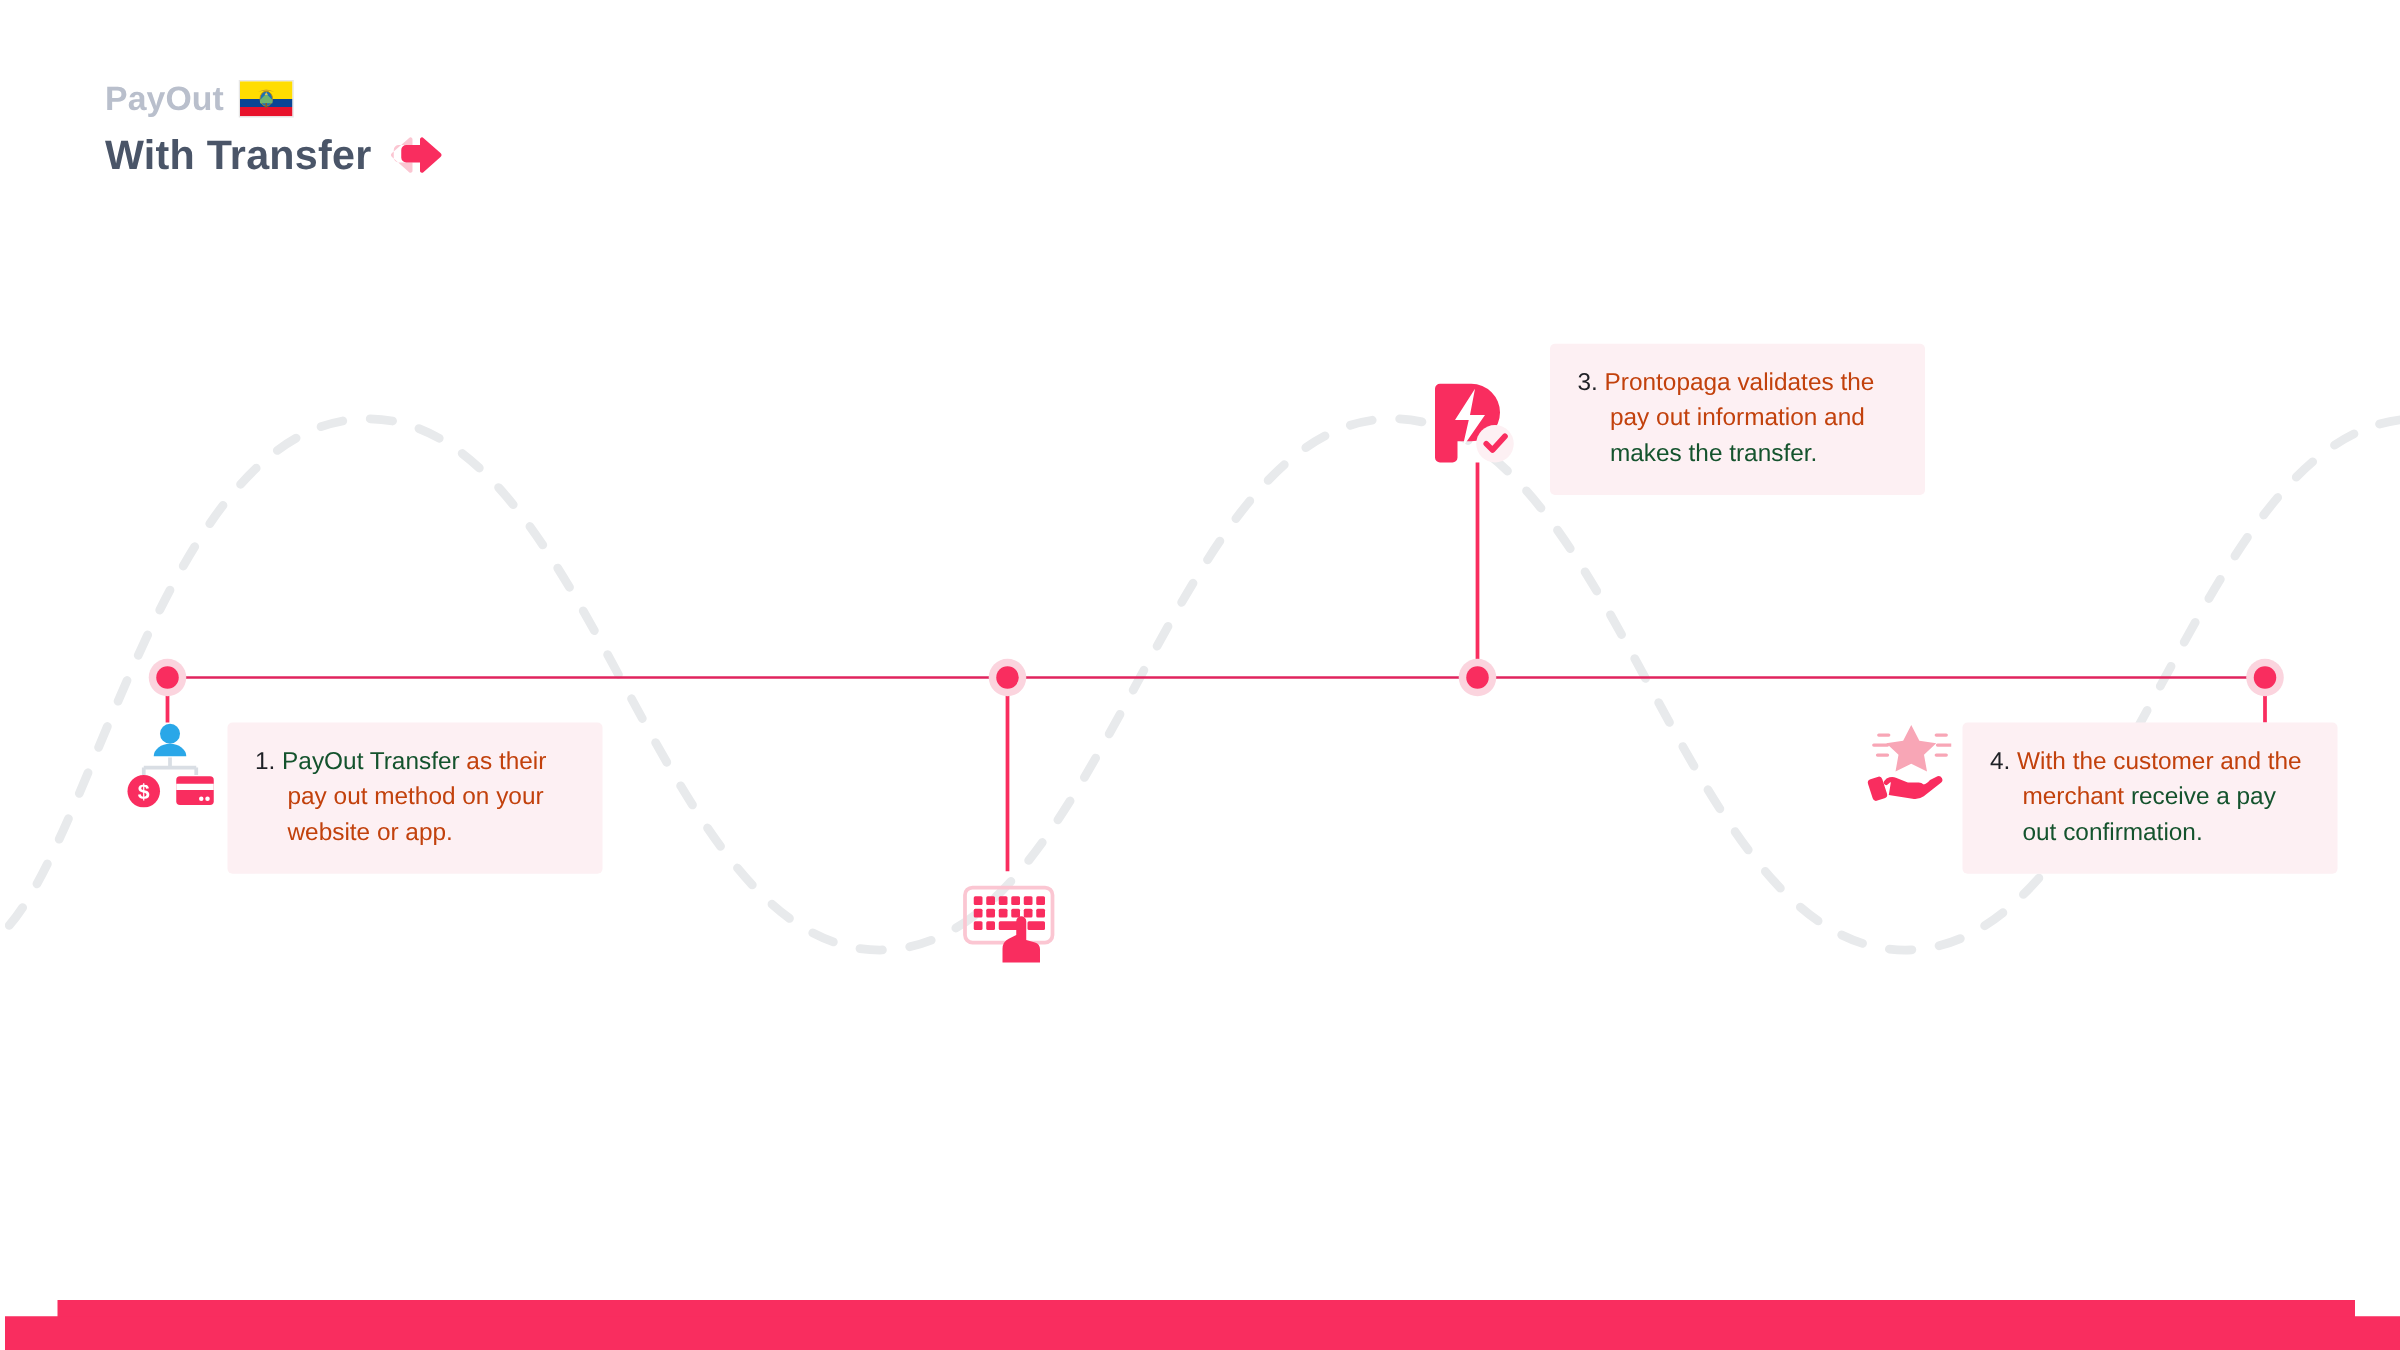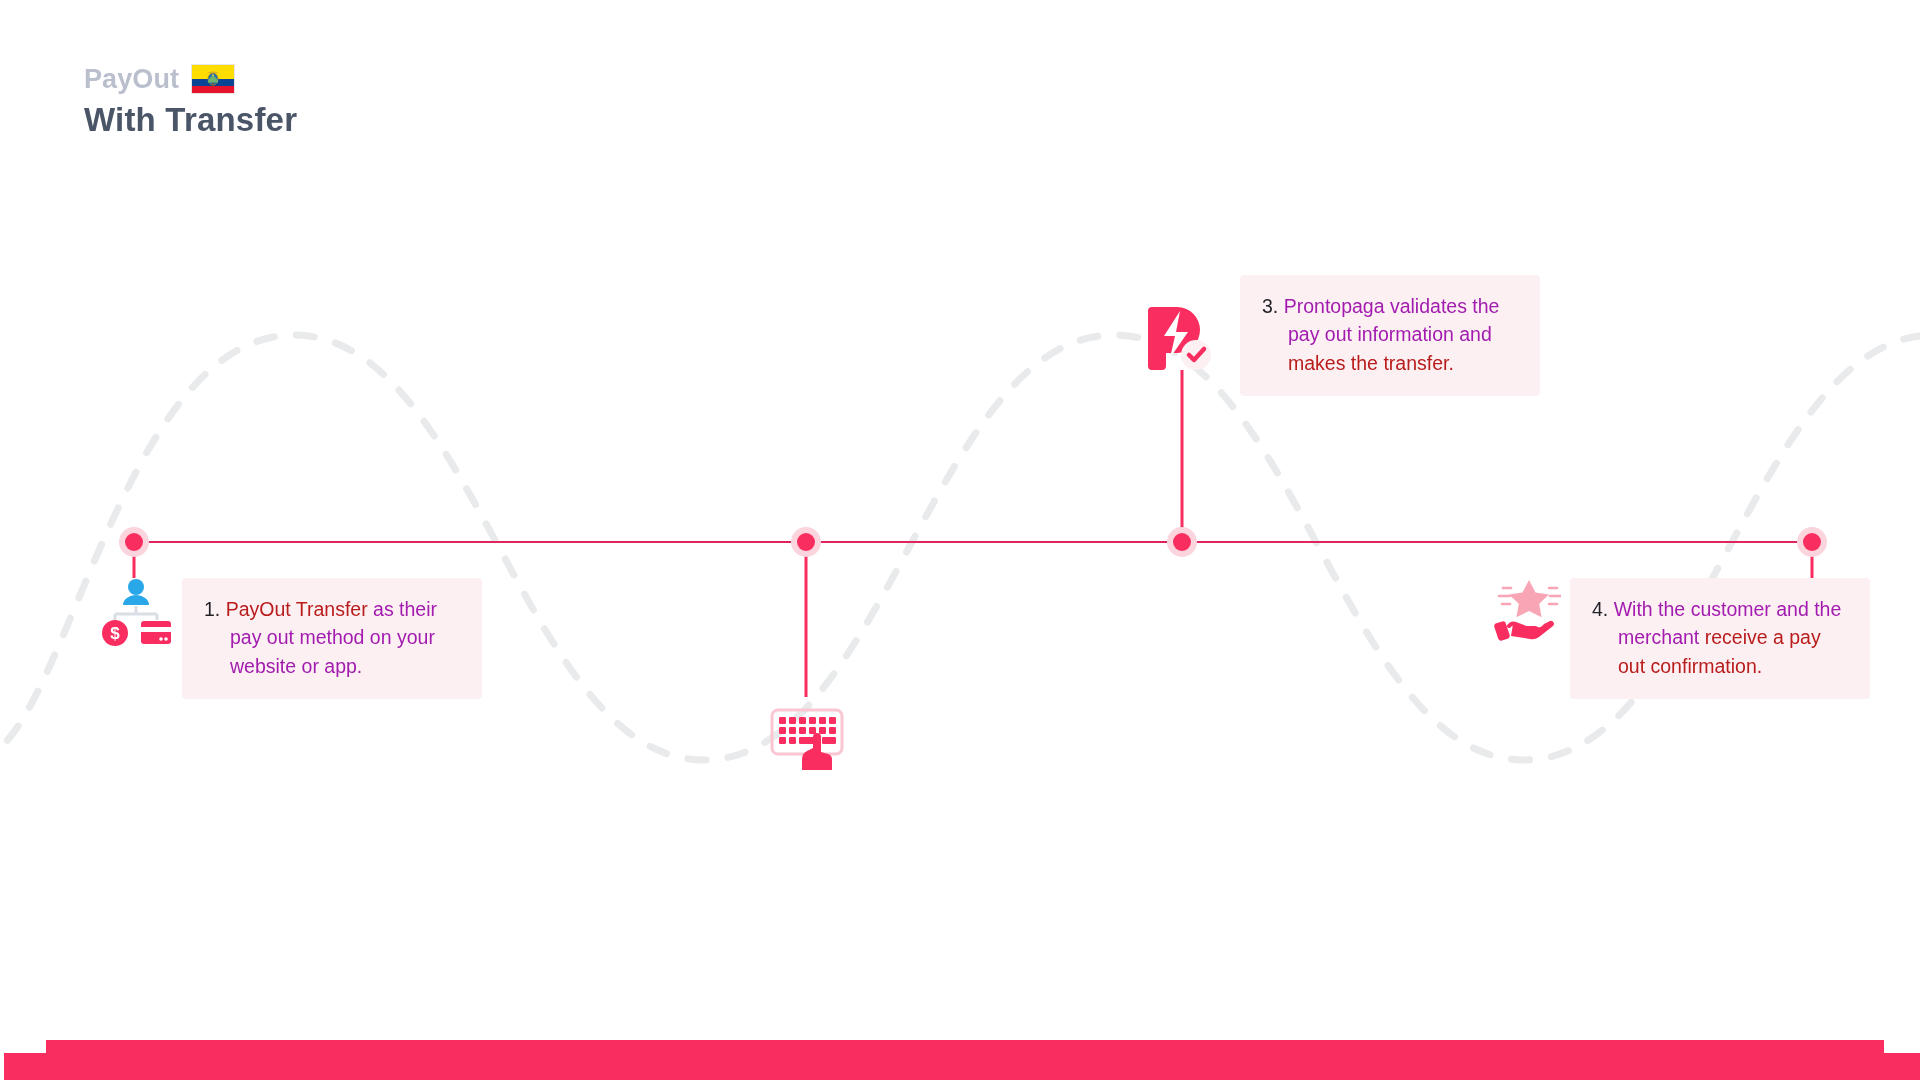--- a/index.html
+++ b/index.html
@@ -24,21 +24,21 @@
     background:linear-gradient(to bottom,
       #FFDD00 0, #FFDD00 50%,
       #0A4595 50%, #0A4595 75%,
       #E8122B 75%, #E8122B 100%);
     border:1px solid #e6e6e6;
   }
   .flag .coa{
     position:absolute; left:50%; top:50%; transform:translate(-50%,-50%);
     width:15px; height:17px;
   }
-  .hdr-row2{ display:flex; align-items:center; gap:14px; margin-top:6px; height:44px;flex-direction:column; }
+  .hdr-row2{ display:flex; align-items:center; gap:14px; margin-top:6px; height:44px; }
   .hdr-title{
     font-size:33px; font-weight:700; color:#4a5568; letter-spacing:.2px;
     line-height:1.1;
   }
   .dbl-arrow{ width:44px; height:40px; display:block; }
 
   
   #flowsvg{ position:absolute; left:0; top:0; width:1920px; height:1080px; pointer-events:none; }
 
   
@@ -56,22 +56,22 @@
   .callout{
     position:absolute;
     background:#FDF0F3;
     border-radius:4px;
     padding:17px 22px 19px 22px;
     font-size:19.5px;
     line-height:1.46;
     color:#1f2126;
   }
   .callout .num{ color:inherit; }
-  .pink{ color:#a21caf; }
-  .blk{ color:#b91c1c; }
+  .pink{ color:#c2410c; }
+  .blk{ color:#14532d; }
   .callout .body{ display:block; padding-left:26px; text-indent:-26px; }
 
   
   .icon{ position:absolute; }
 
   
   .bar-inset{
     position:absolute; left:42px; top:1040px; width:1838px; height:40px;
     background:#F92D5F;
   }

